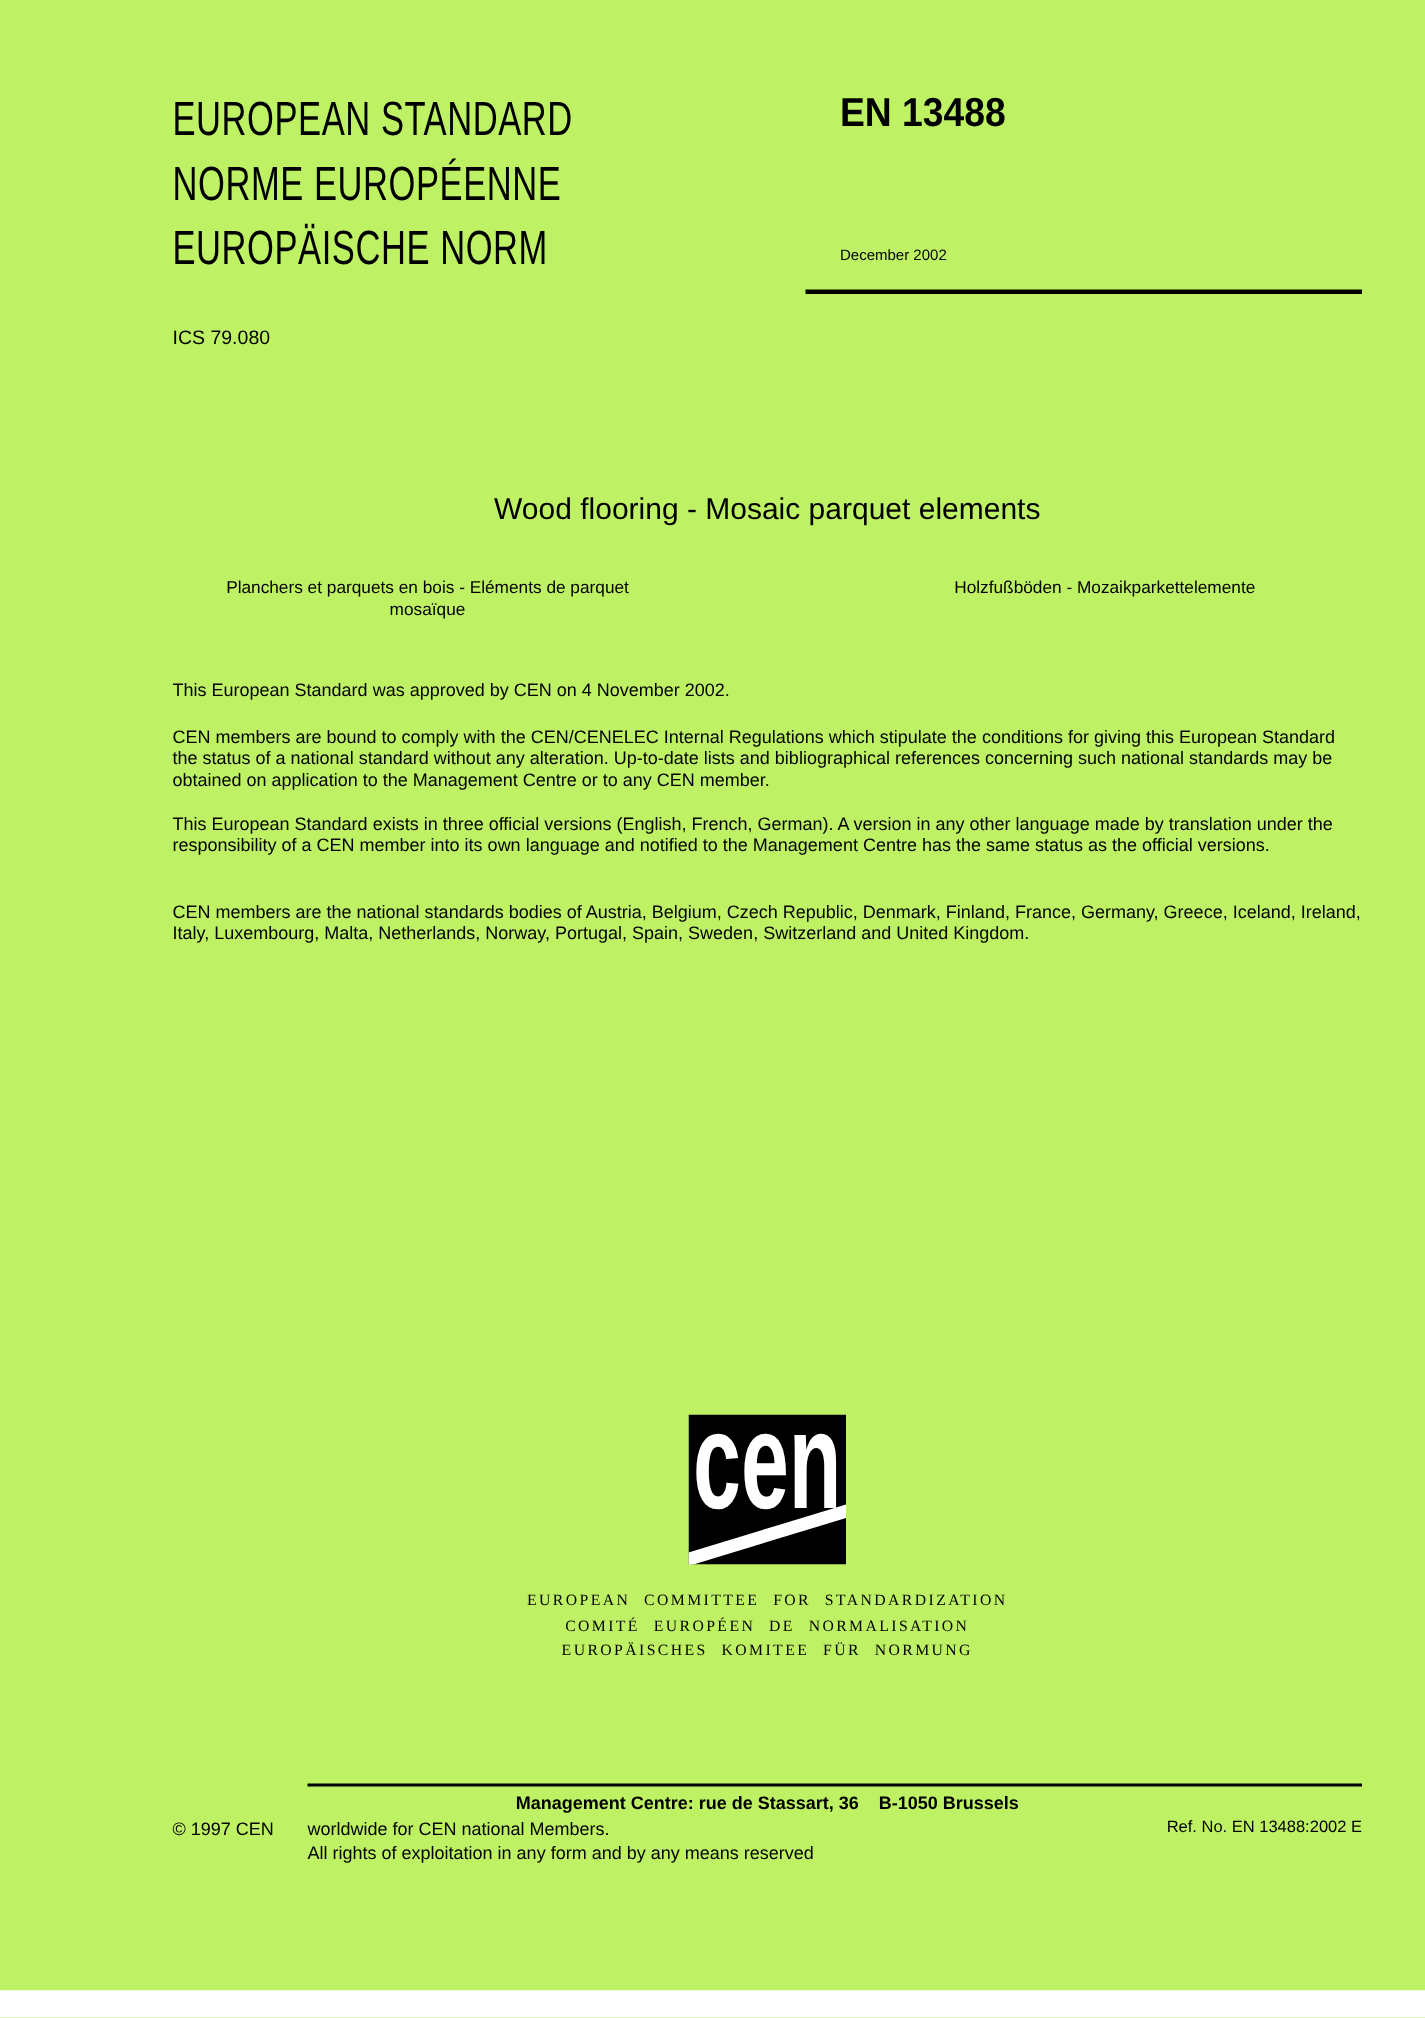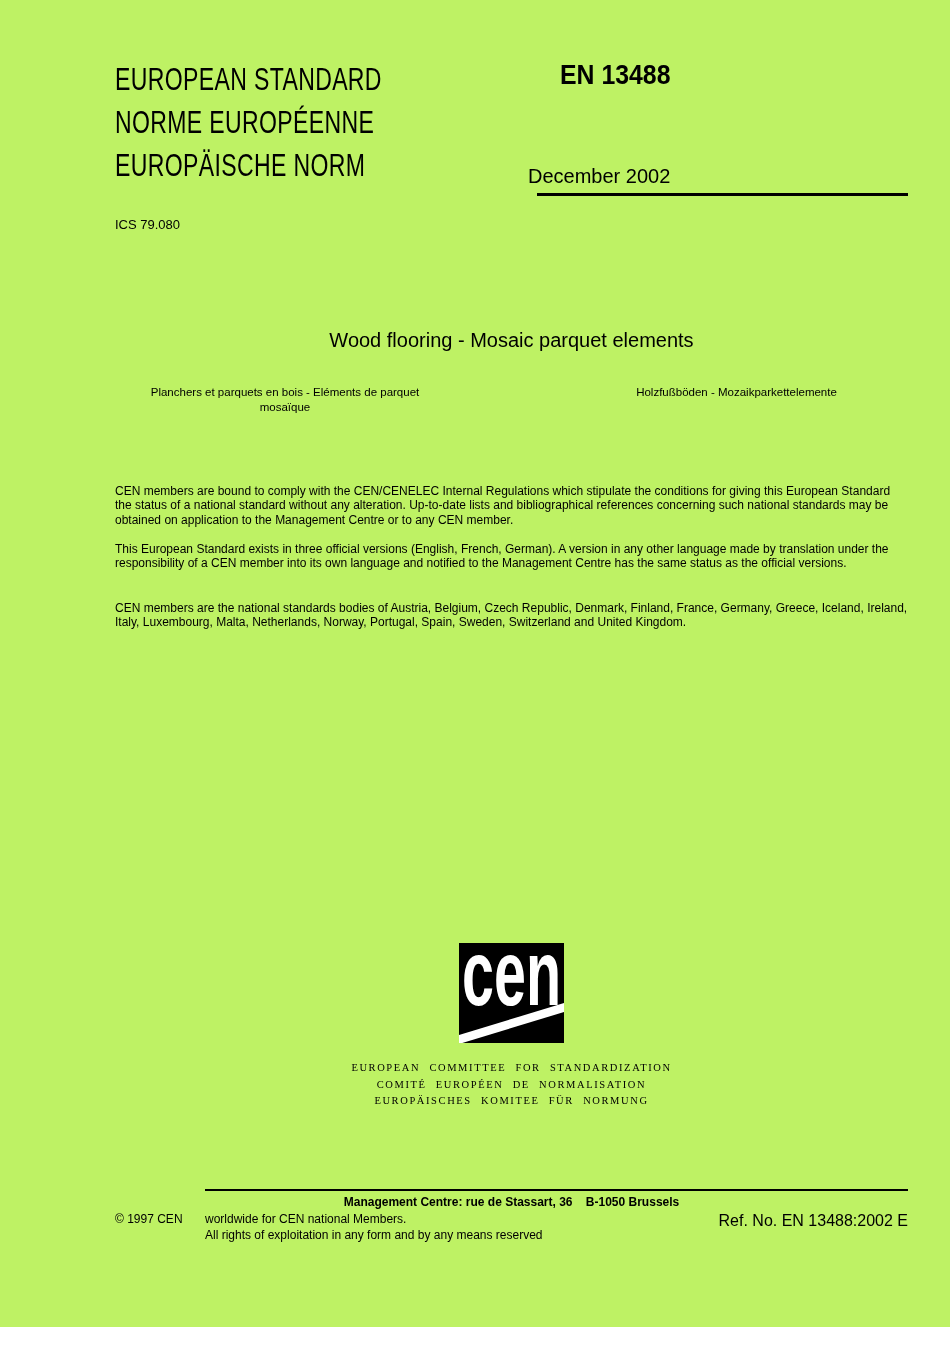--- a/index.html
+++ b/index.html
@@ -33,22 +33,22 @@
   }
   .std-number {
     left: 560px; top: 60px;
     font-size: 27px;
     font-weight: 700;
     transform: scaleX(0.92);
     transform-origin: left top;
     white-space: nowrap;
   }
   .std-date {
-    left: 528px; top: 165px;
-    font-size: 20px;
+    left: 560px; top: 165px;
+    font-size: 10px;
   }
   .header-rule {
     left: 537px; top: 193px;
     width: 371px; height: 2.5px;
     background: #000;
   }
   .ics {
     left: 115px; top: 217px;
     font-size: 13px;
   }
@@ -127,21 +127,21 @@
     left: 0; top: 1212px;
     font-size: 12px;
   }
   .footer-rights {
     left: 90px; top: 1212px;
     font-size: 12px;
     line-height: 15.5px;
   }
   .footer-ref {
     right: 0; top: 1212px;
-    font-size: 16px;
+    font-size: 11px;
     text-align: center;
   }
 </style>
 </head>
 <body>
 
 <div class="page">
 
   <div class="abs header-titles">
     <div class="header-title-line">EUROPEAN STANDARD</div>
@@ -156,20 +156,21 @@
   <div class="abs ics">ICS 79.080</div>
 
   <div class="abs content">
 
 
     <div class="abs doc-title">Wood flooring - Mosaic parquet elements</div>
 
     <div class="abs subtitle-fr">Planchers et parquets en bois - Eléments de parquet mosaïque</div>
     <div class="abs subtitle-de">Holzfußböden - Mozaikparkettelemente</div>
 
+    <p class="abs body-par p-approval">This European Standard was approved by CEN on 4 November 2002.</p>
     <p class="abs body-par p-regulations">CEN members are bound to comply with the CEN/CENELEC Internal Regulations which stipulate the conditions for giving this European Standard the status of a national standard without any alteration. Up-to-date lists and bibliographical references concerning such national standards may be obtained on application to the Management Centre or to any CEN member.</p>
     <p class="abs body-par p-versions">This European Standard exists in three official versions (English, French, German). A version in any other language made by translation under the responsibility of a CEN member into its own language and notified to the Management Centre has the same status as the official versions.</p>
     <p class="abs body-par p-members">CEN members are the national standards bodies of Austria, Belgium, Czech Republic, Denmark, Finland, France, Germany, Greece, Iceland, Ireland, Italy, Luxembourg, Malta, Netherlands, Norway, Portugal, Spain, Sweden, Switzerland and United Kingdom.</p>
 
     <svg class="abs cen-logo" viewBox="0 0 105 100" width="105" height="100" aria-hidden="true">
       <rect x="0" y="0" width="105" height="100" fill="#000000"></rect>
       <text x="52.5" y="62" text-anchor="middle" font-family="Liberation Sans, sans-serif" font-weight="bold" font-size="92" fill="#ffffff" textLength="99" lengthAdjust="spacingAndGlyphs">cen</text>
       <polygon points="0,92 105,60 105,69 0,101" fill="#ffffff"></polygon>
     </svg>
 

